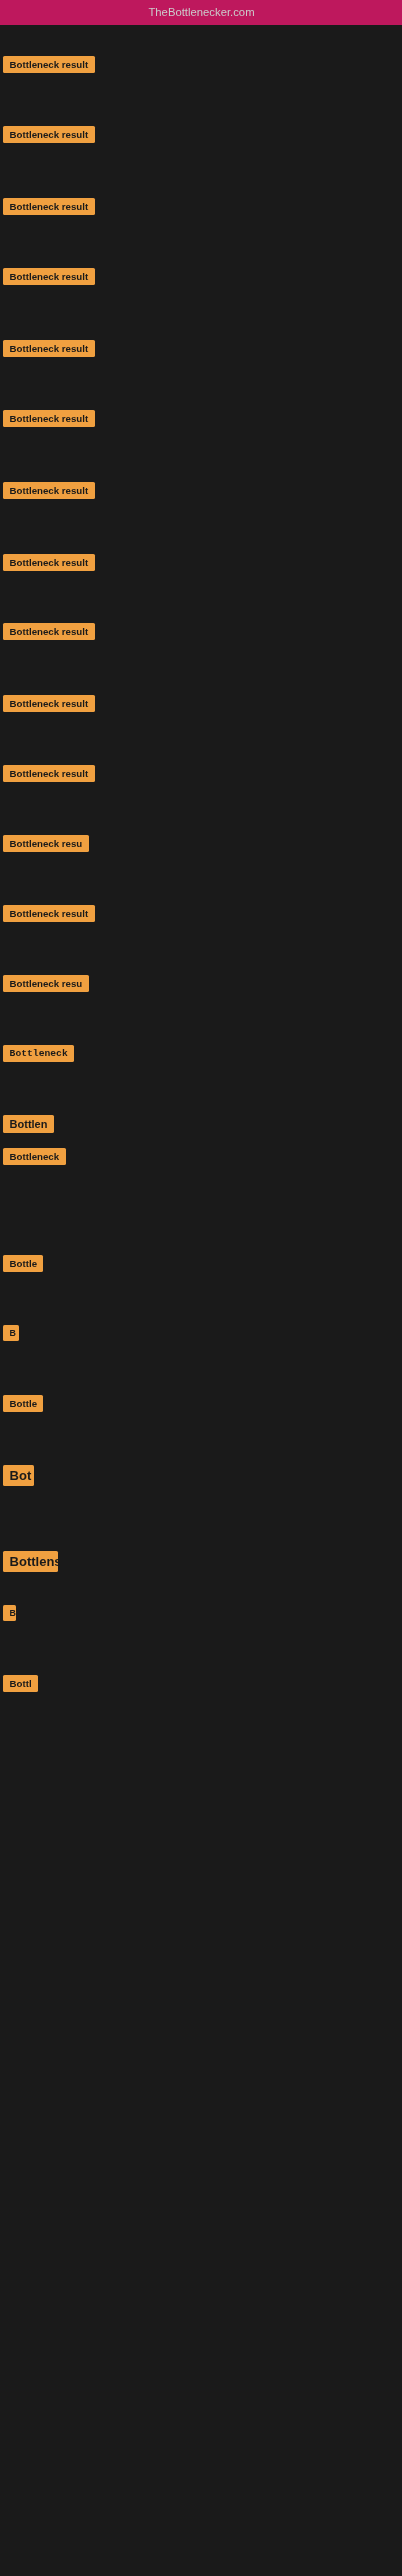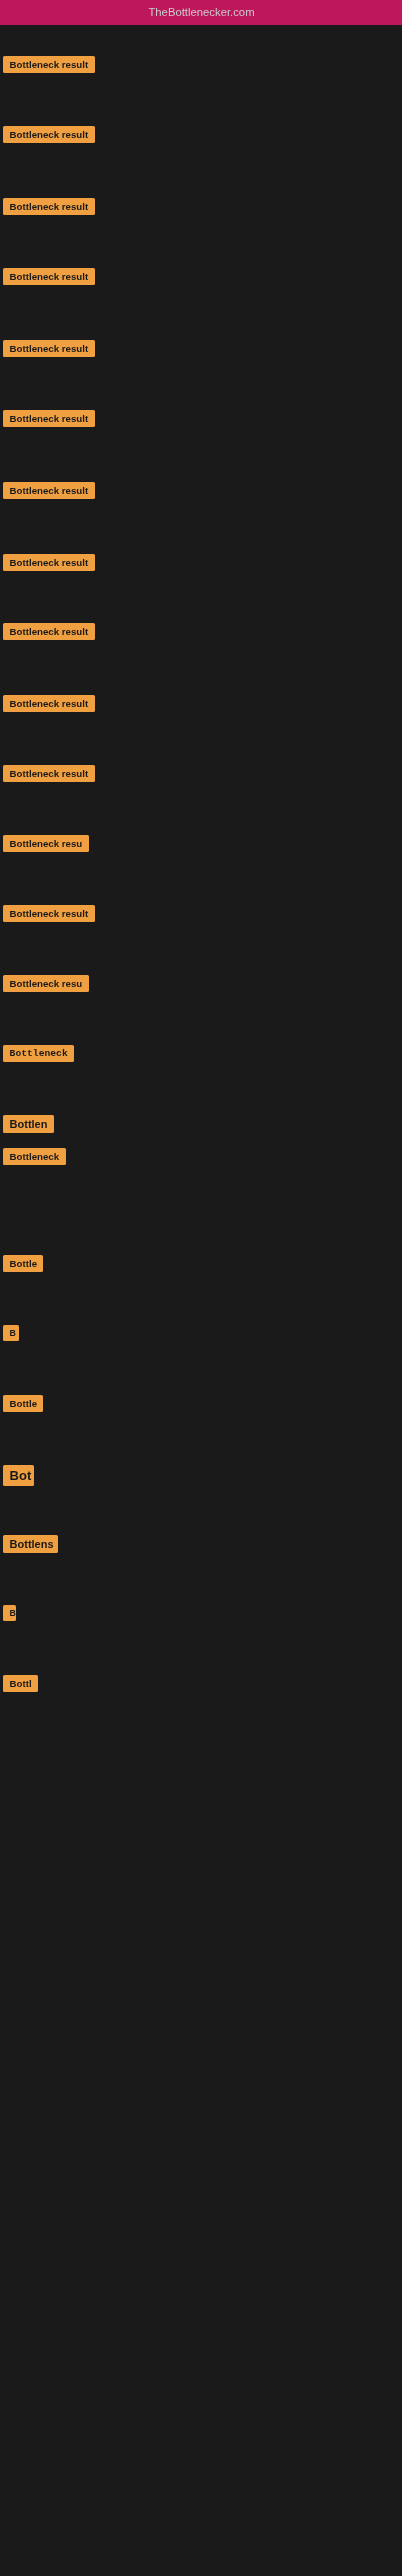--- a/index.html
+++ b/index.html
@@ -58,17 +58,17 @@
     <div style="position: absolute; left: 0px; top: 805px; padding: 4.8px 3.2px;"><span class="bottleneck-badge" style="max-width: 89px; font-size: 9.7px;">Bottleneck resu</span></div>
     <div style="position: absolute; left: 0px; top: 875px; padding: 4.8px 3.2px;"><span class="bottleneck-badge" style="max-width: 93px; font-size: 9.7px;">Bottleneck result</span></div>
     <div style="position: absolute; left: 0px; top: 945px; padding: 4.8px 3.2px;"><span class="bottleneck-badge" style="max-width: 87px; font-size: 9.7px;">Bottleneck resu</span></div>
     <div style="position: absolute; left: 0px; top: 1015px; padding: 4.8px 3.2px;"><span class="bottleneck-badge" style="max-width: 71px; font-size: 9.7px; font-family: Liberation Mono, monospace;">Bottleneck r</span></div>
     <div style="position: absolute; left: 0px; top: 1085px; padding: 4.8px 3.2px;"><span class="bottleneck-badge" style="max-width: 56px; font-size: 11px;">Bottlen</span></div>
     <div style="position: absolute; left: 0px; top: 1118px; padding: 4.8px 3.2px;"><span class="bottleneck-badge" style="max-width: 64px; font-size: 9.7px;">Bottleneck</span></div>
     <div style="position: absolute; left: 0px; top: 1225px; padding: 4.8px 3.2px;"><span class="bottleneck-badge" style="max-width: 48px; font-size: 9.7px;">Bottle</span></div>
     <div style="position: absolute; left: 0px; top: 1295px; padding: 4.8px 3.2px;"><span class="bottleneck-badge" style="max-width: 16px; font-size: 8.9px;">B</span></div>
     <div style="position: absolute; left: 0px; top: 1365px; padding: 4.8px 3.2px;"><span class="bottleneck-badge" style="max-width: 47px; font-size: 9.7px;">Bottle</span></div>
     <div style="position: absolute; left: 0px; top: 1435px; padding: 4.8px 3.2px;"><span class="bottleneck-badge" style="max-width: 31px; font-size: 13px;">Bot</span></div>
-    <div style="position: absolute; left: 0px; top: 1505px; padding: 4.8px 3.2px;"><span class="bottleneck-badge" style="max-width: 55px; font-size: 11px;">Bottlens</span></div>
+    <div style="position: absolute; left: 0px; top: 1505px; padding: 4.8px 3.2px;"><span class="bottleneck-badge" style="max-width: 55px; font-size: 13px; margin-top: 16px;">Bottlens</span></div>
     <div style="position: absolute; left: 0px; top: 1575px; padding: 4.8px 3.2px;"><span class="bottleneck-badge" style="max-width: 13px; font-size: 8.9px;">B</span></div>
     <div style="position: absolute; left: 0px; top: 1645px; padding: 4.8px 3.2px;"><span class="bottleneck-badge" style="max-width: 40px; font-size: 9.7px;">Bottl</span></div>
   </div>
 
 
 </body></html>

